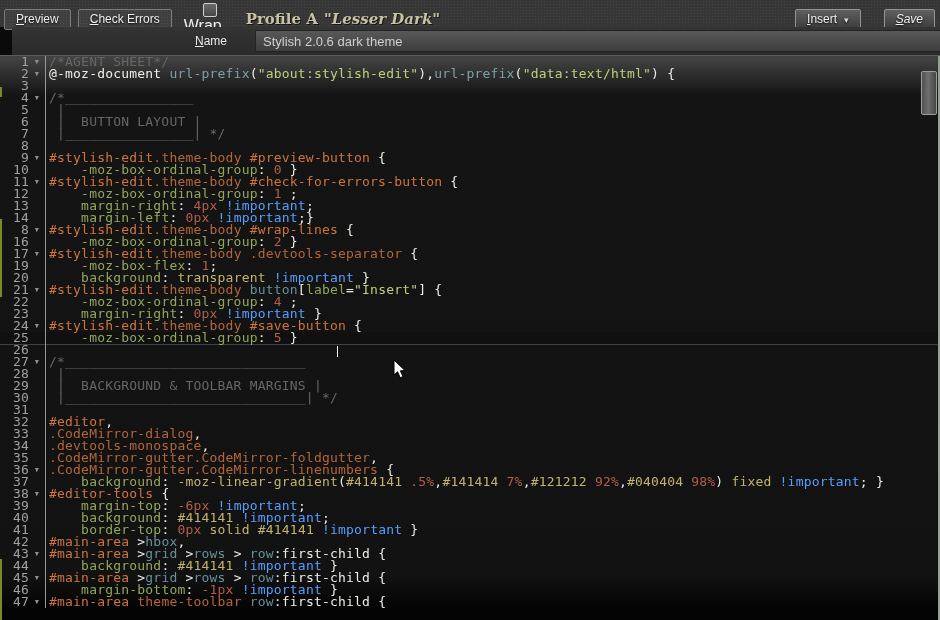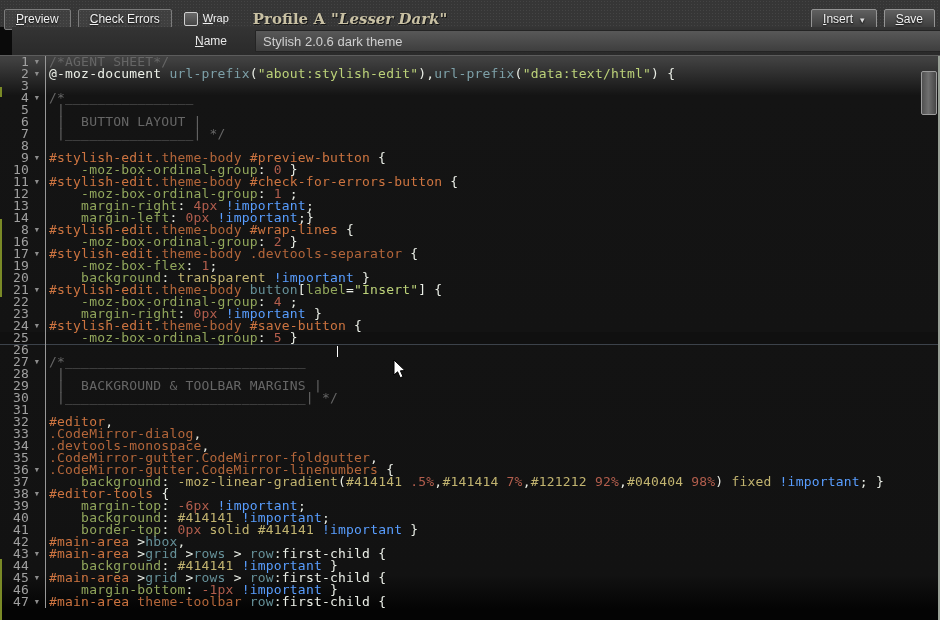--- a/index.html
+++ b/index.html
@@ -12,23 +12,23 @@
     background-color:#363636;
     background-image:radial-gradient(#444 1px, rgba(0,0,0,0) 1px);
     background-size:3px 3px;}
   .btn{height:21px;padding:0 11px;margin-right:7px;
     font:12px "Liberation Sans",sans-serif;color:#f0f0f0;text-shadow:0 1px 2px #000;
     background-color:#3f3f3f;
     background-image:radial-gradient(#4e4e4e 1px, rgba(0,0,0,0) 1px);background-size:3px 3px;
     border:1px solid #7c7c7c;border-radius:2px;cursor:default;}
   .btn.plain{background-image:none;background:linear-gradient(#606060,#3a3a3a);
     border-color:#949494;margin-right:0;margin-left:38px;}
-  .btn.plain + .btn.plain{margin-left:7px;}
+  .btn.plain + .btn.plain{margin-left:23px;font-style:italic;}
   .ak{text-decoration:underline;}
-  .wrap-group{display:flex;align-items:flex-start;margin:0 6px 0 5px;color:#f0f0f0;font-size:11px;}
+  .wrap-group{display:flex;align-items:flex-end;margin:0 6px 0 5px;color:#f0f0f0;font-size:16px;flex-direction:column;}
   .checkbox{width:12px;height:12px;margin-right:5px;border:1px solid #cfcfcf;border-radius:2px;
     background:linear-gradient(#6a6a6a,#464646);}
   .title{margin-left:18px;font:bold 15px "DejaVu Serif",serif;color:var(--title-text);
     text-shadow:1px 1px 0 #161616;white-space:nowrap;}
   .theme-name{font-style:italic;margin-left:6px;}
   .spacer{flex:1;}
   .dropmarker{font-size:9px;margin-left:7px;color:#dcdcdc;}
 
   
   .name-row{position:absolute;left:12px;top:27px;width:100%;height:28px;box-sizing:border-box;

